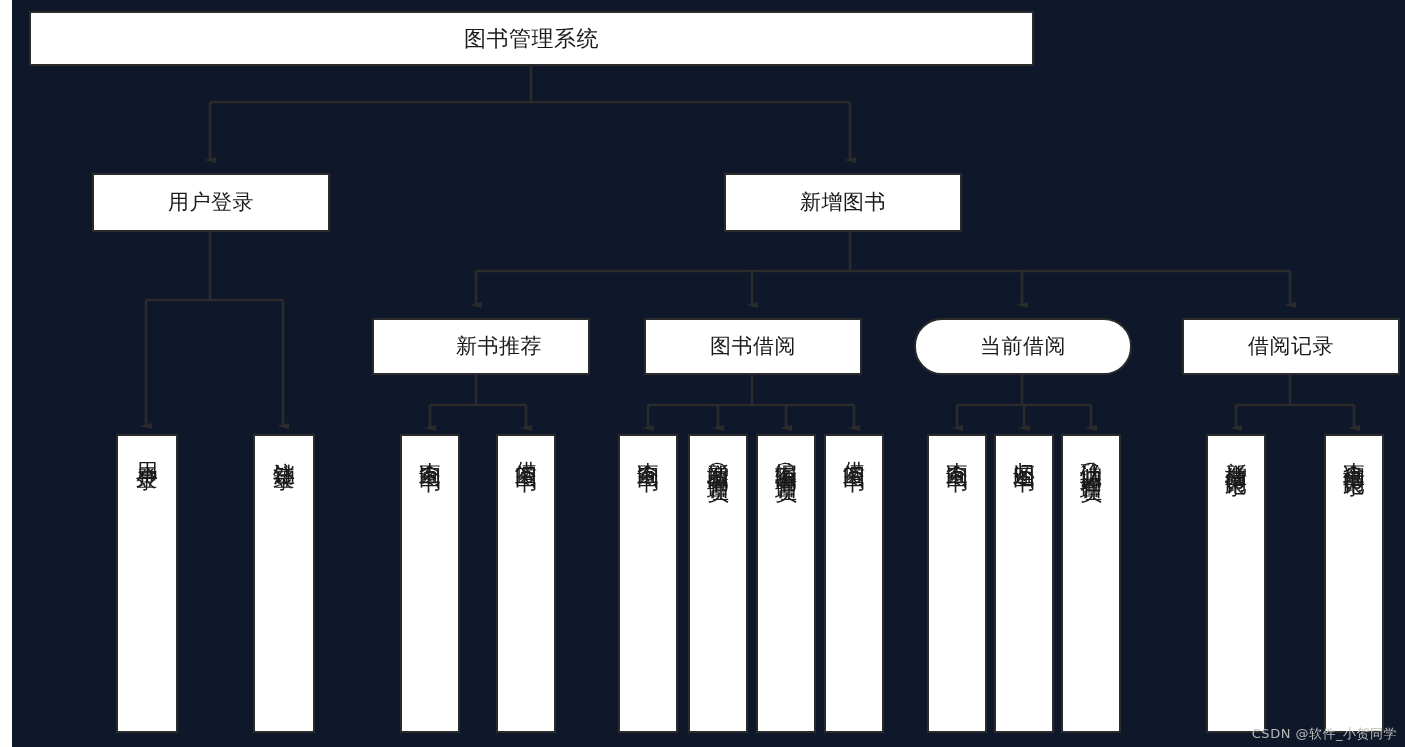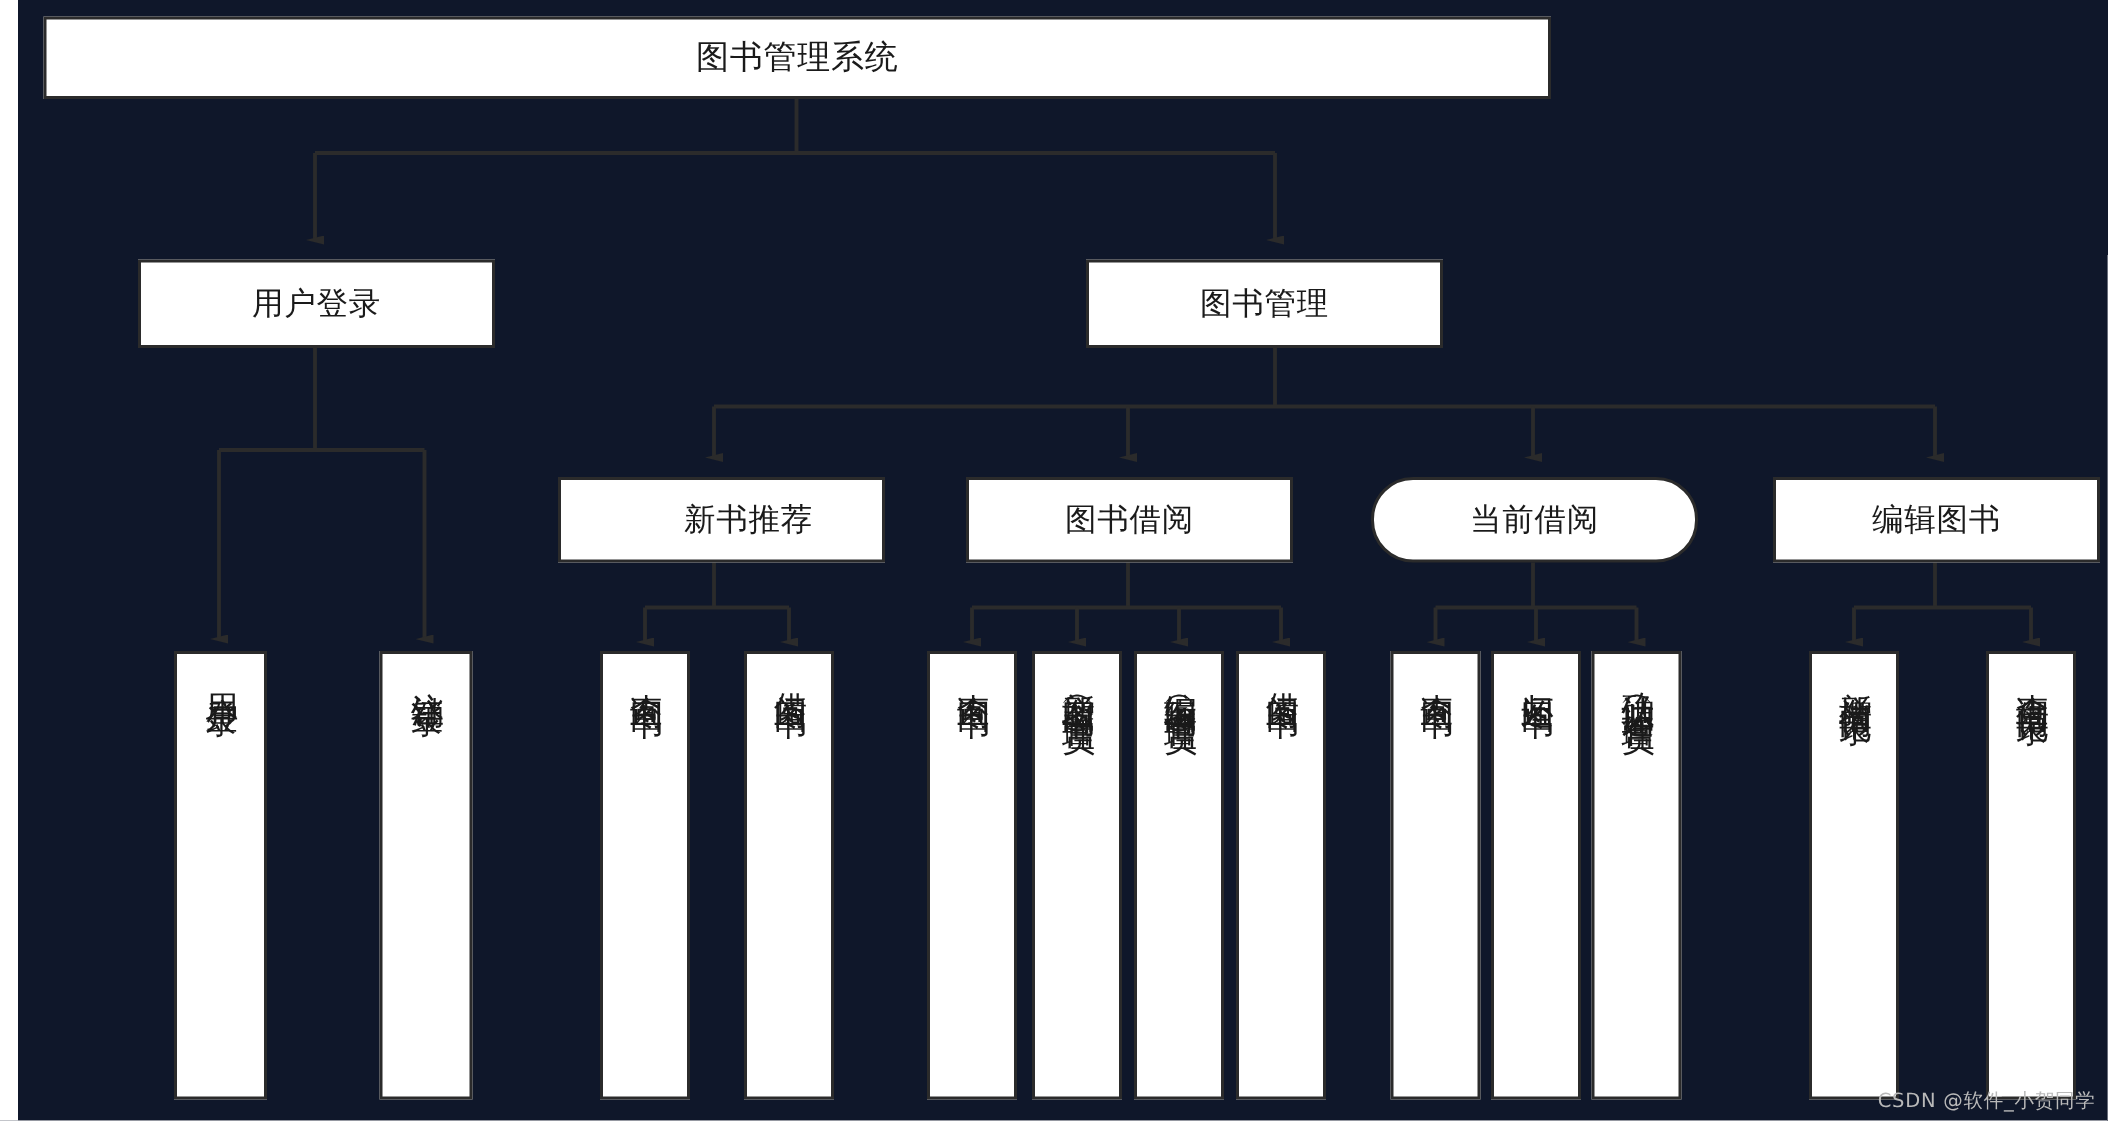--- a/index.html
+++ b/index.html
@@ -127,37 +127,37 @@
 
   <div class="node horizontal root" style="left:17px; top:11px; width:1005px; height:55px;">
     <span class="label">图书管理系统</span>
   </div>
 
   <div class="node horizontal" style="left:80px; top:173px; width:238px; height:59px;">
     <span class="label">用户登录</span>
   </div>
 
   <div class="node horizontal" style="left:712px; top:173px; width:238px; height:59px;">
-    <span class="label">图书管理</span>
+    <span class="label">新增图书</span>
   </div>
 
   <div class="node horizontal" style="left:360px; top:318px; width:218px; height:57px;padding-left:36px;">
     <span class="label">新书推荐</span>
   </div>
 
   <div class="node horizontal" style="left:632px; top:318px; width:218px; height:57px;">
     <span class="label">图书借阅</span>
   </div>
 
   <div class="node horizontal" style="left:902px; top:318px; width:218px; height:57px;border-radius:28px;">
     <span class="label">当前借阅</span>
   </div>
 
   <div class="node horizontal" style="left:1170px; top:318px; width:218px; height:57px;">
-    <span class="label">编辑图书</span>
+    <span class="label">借阅记录</span>
   </div>
 
   <div class="node vertical" style="left:104px; top:434px; width:62px; height:299px;">
     <span class="label">用户登录</span>
   </div>
 
   <div class="node vertical" style="left:241px; top:434px; width:62px; height:299px;">
     <span class="label">注销登录</span>
   </div>
 

